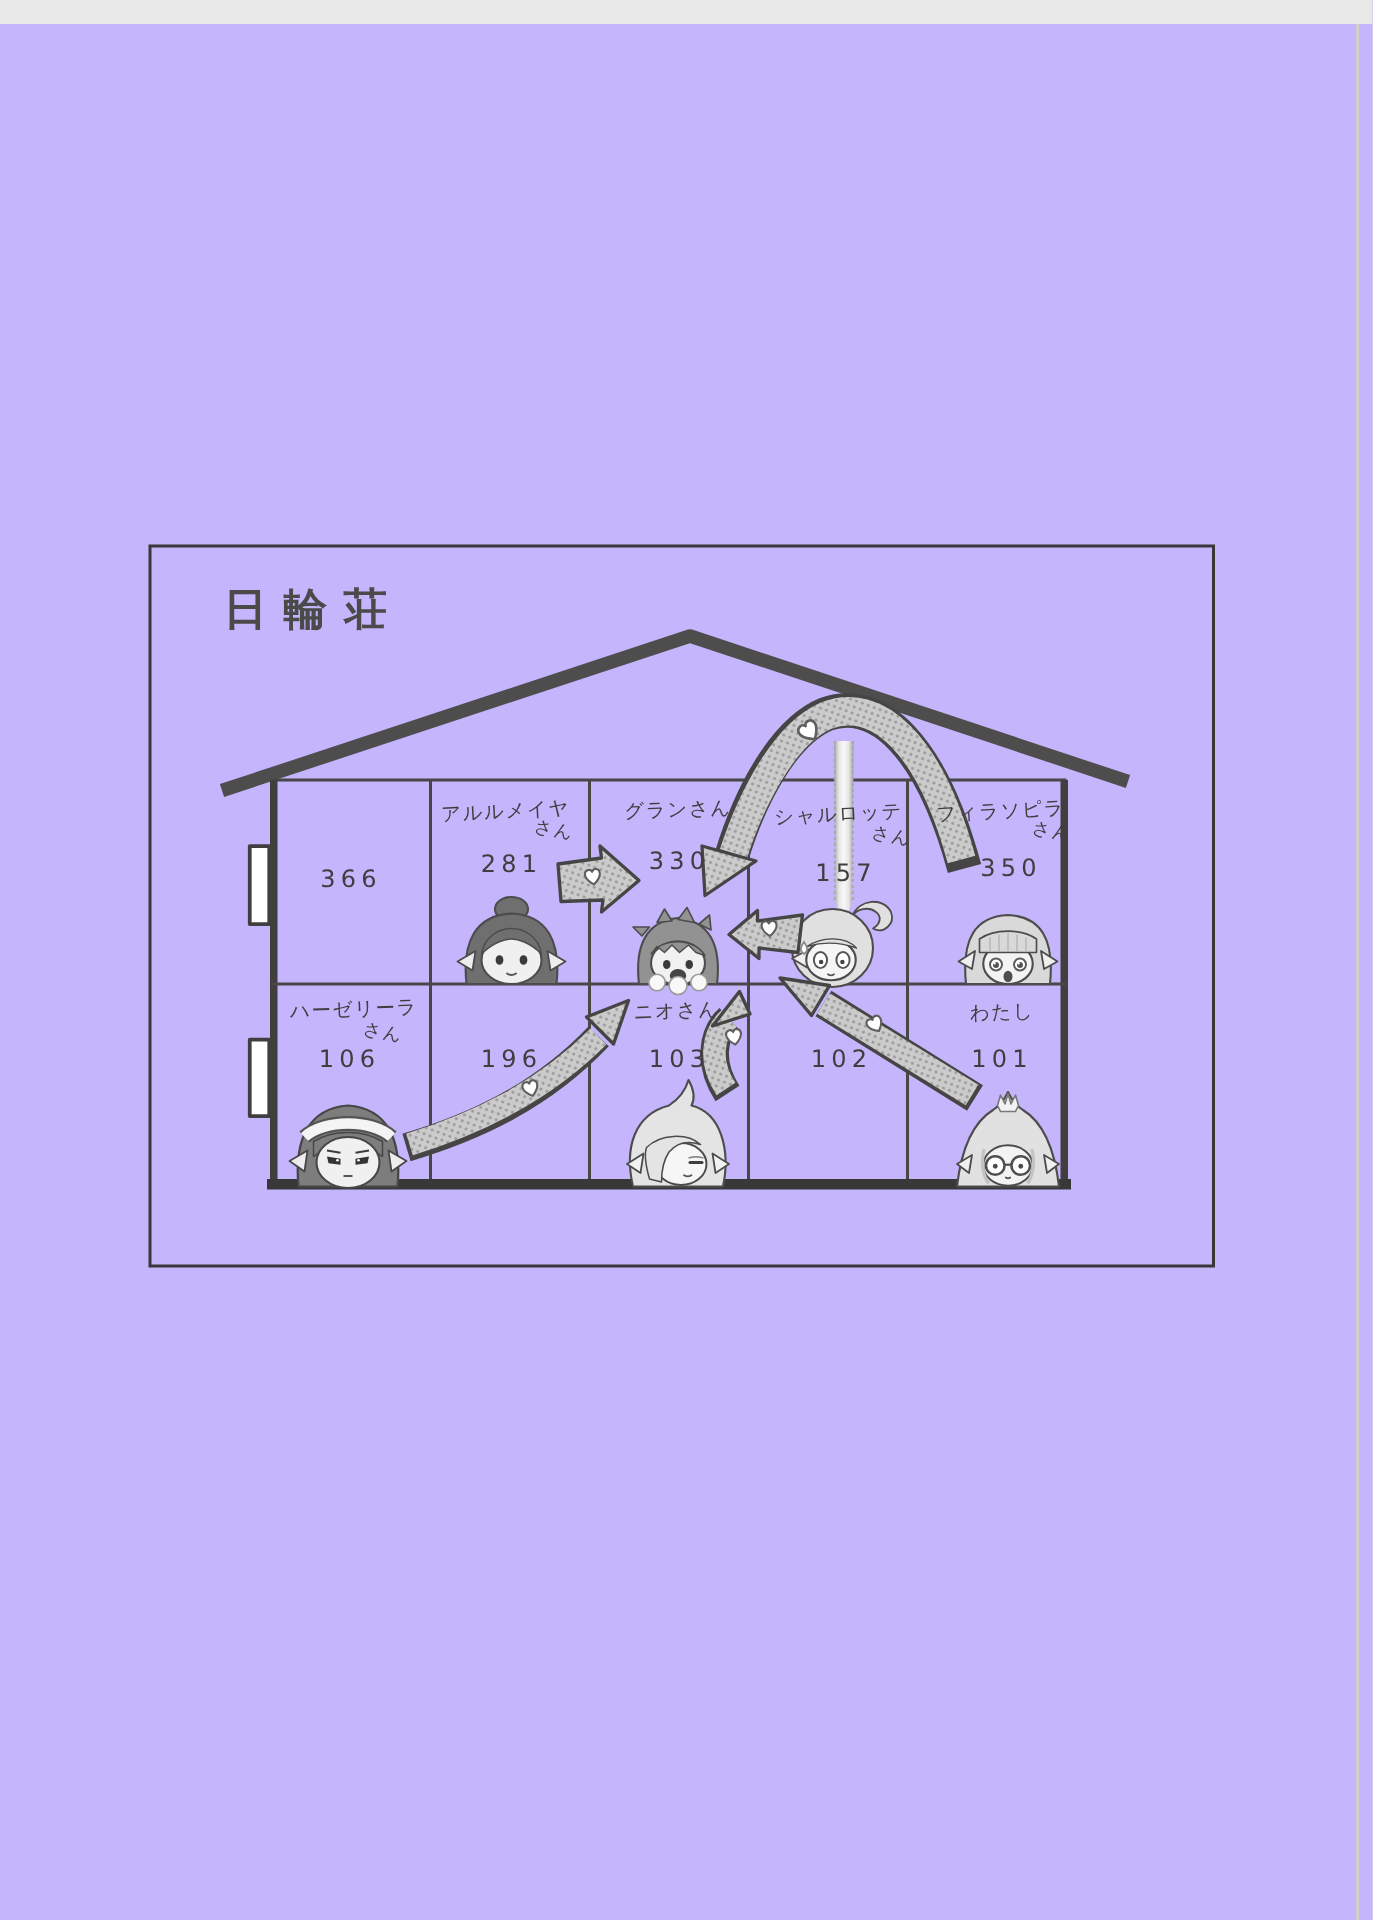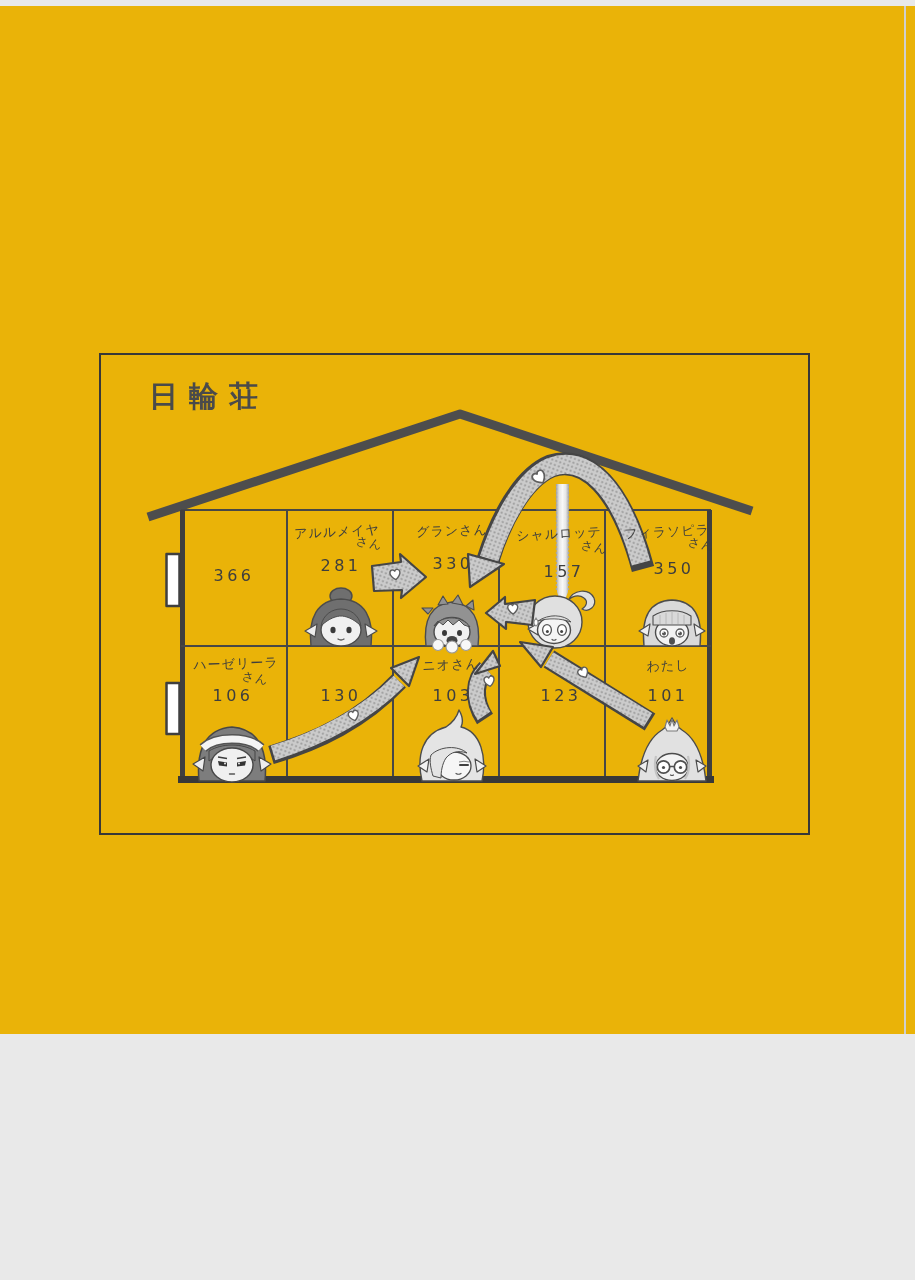--- a/index.html
+++ b/index.html
@@ -1,19 +1,19 @@
 <!DOCTYPE html>
 <html><head>
 <meta charset="utf-8">
 <style>
   html,body{margin:0;padding:0;}
   body{background:#e9e9e9;}
   .page{
-    position:relative;width:915px;height:1028px;margin:6px auto;
-    background:#eab308;overflow:hidden;
+    position:relative;width:915px;height:1264px;margin:16px auto;
+    background:#c4b5fd;overflow:hidden;
     font-family:"DejaVu Sans", sans-serif;
   }
   .frame{
     position:absolute;left:99px;top:347px;width:707px;height:478px;
     border:2px solid #383838;background:transparent;
   }
   .housesvg{position:absolute;left:0;top:0;}
   .lbl{position:absolute;color:#3e3e3e;white-space:nowrap;line-height:1;}
   .ctr{transform:translateX(-50%);}
   .title{font-size:29px;font-weight:bold;letter-spacing:11px;color:#4a4a4a;}
@@ -225,23 +225,23 @@
 
   <span class="lbl title" style="left:149px;top:376px">日輪荘</span>
 
   <span class="lbl num ctr" style="left:234px;top:562px">366</span>
   <span class="lbl num ctr" style="left:341px;top:552px">281</span>
   <span class="lbl num ctr" style="left:453px;top:550px">330</span>
   <span class="lbl num ctr" style="left:564px;top:558px">157</span>
   <span class="lbl num ctr" style="left:674px;top:555px">350</span>
 
   <span class="lbl num ctr" style="left:233px;top:682px">106</span>
-  <span class="lbl num ctr" style="left:341px;top:682px">130</span>
+  <span class="lbl num ctr" style="left:341px;top:682px">196</span>
   <span class="lbl num ctr" style="left:453px;top:682px">103</span>
-  <span class="lbl num ctr" style="left:561px;top:682px">123</span>
+  <span class="lbl num ctr" style="left:561px;top:682px">102</span>
   <span class="lbl num ctr" style="left:668px;top:682px">101</span>
 
   <span class="lbl name r-3" style="left:337px;top:519px">アルルメイヤ</span>
   <span class="lbl hono rh" style="left:356px;top:531px">さん</span>
 
   <span class="lbl name r-2" style="left:452px;top:518px">グランさん</span>
 
   <span class="lbl name r-3" style="left:559px;top:521px">シャルロッテ</span>
   <span class="lbl hono rh" style="left:581px;top:535px">さん</span>
 

